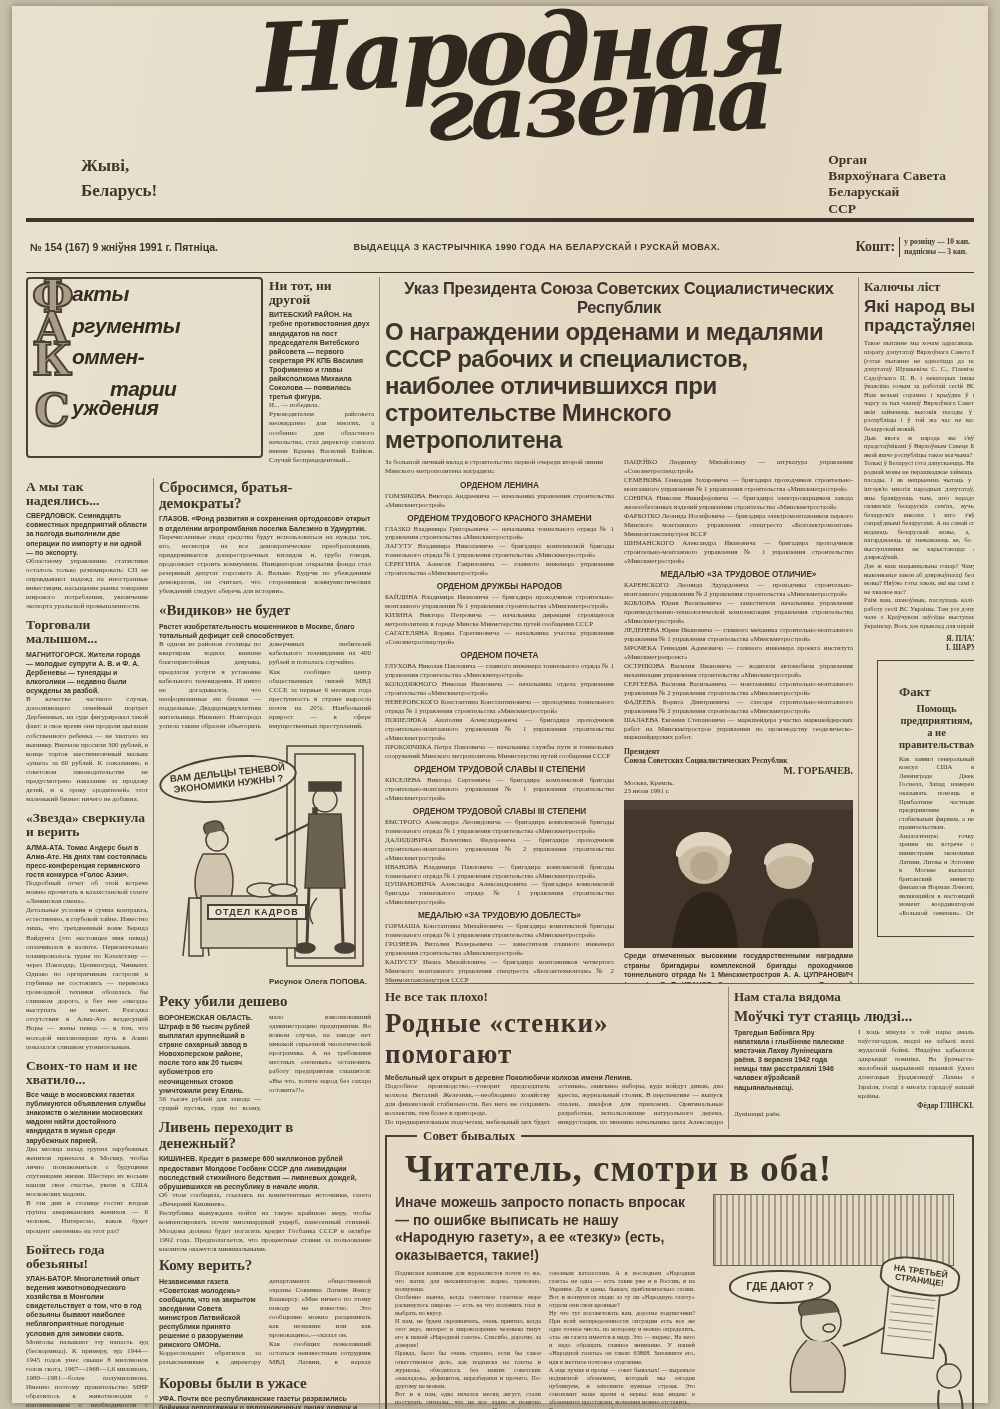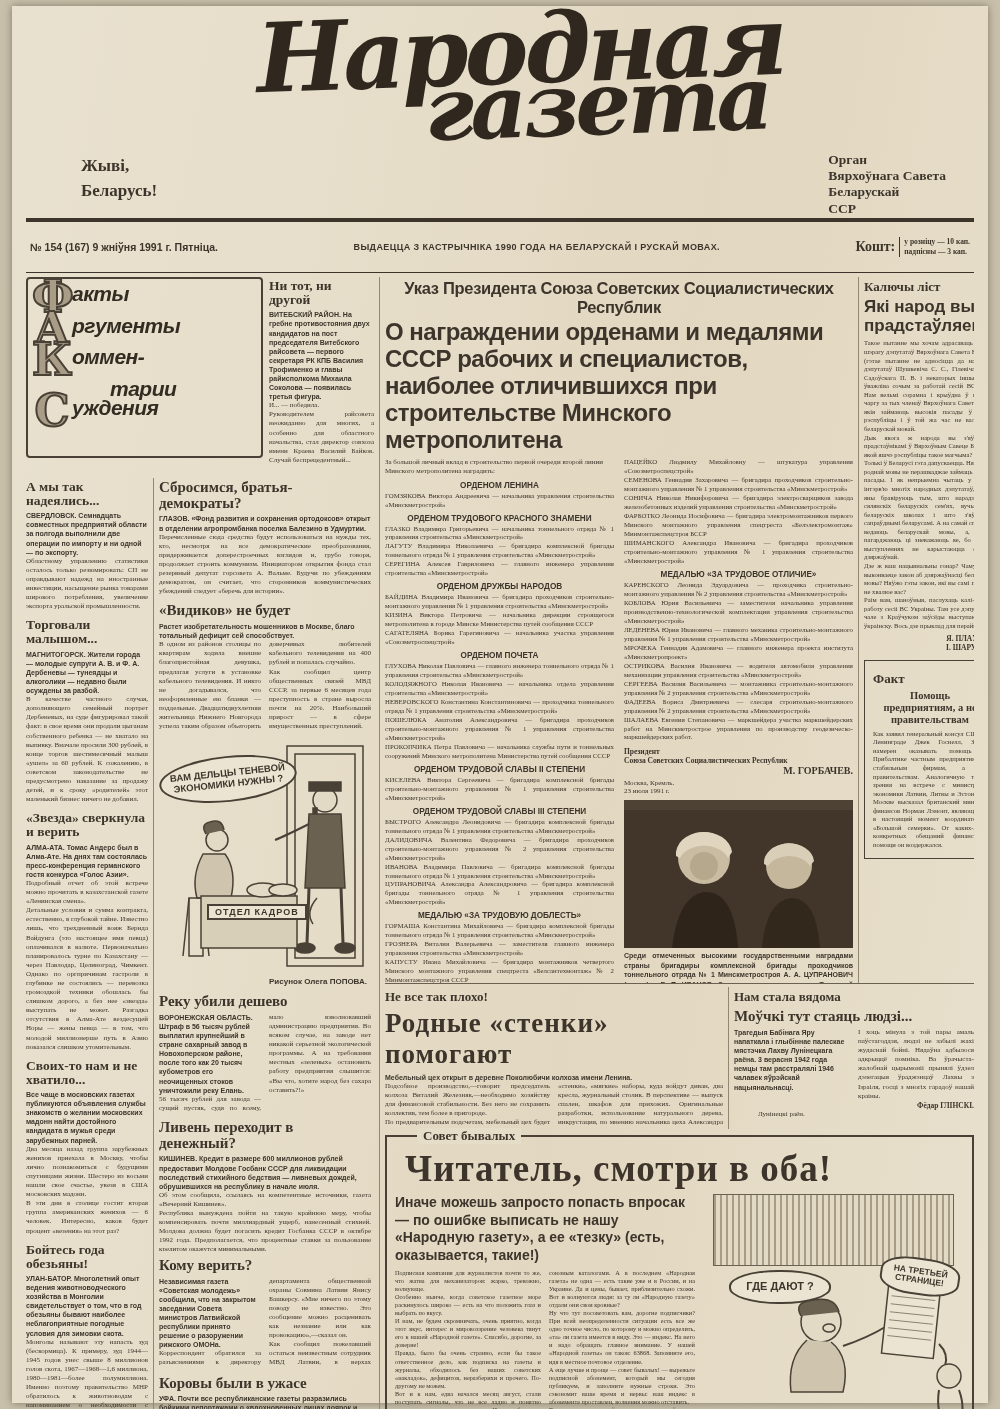--- a/index.html
+++ b/index.html
@@ -77,30 +77,30 @@
   .sig-place{font-size:7px;margin-top:3px;}
   #photo{margin-top:5px;width:100%;height:148px;background:#46392c;position:relative;overflow:hidden;}
   .photo-cap{font-weight:bold;font-size:7px;line-height:1.35;text-align:justify;margin-top:3px;
     font-family:"Liberation Sans",sans-serif;}
   #kalyuchy{width:132px;flex:none;overflow:hidden;}
   .rubric{font-weight:bold;font-size:13px;margin:2px 0 3px;}
   .kal-title{font-weight:bold;font-size:17px;line-height:1.1;
     font-family:"Liberation Sans",sans-serif;margin-bottom:4px;}
   .small-body{font-size:6.6px;line-height:1.3;white-space:pre-line;text-align:justify;}
   .kal-sig{font-weight:bold;font-size:7.5px;text-align:right;white-space:pre-line;margin-top:3px;}
-  #fakt{border:1.5px solid #4a4136;padding:8px;margin-top:8px;}
+  #fakt{border:1.5px solid #4a4136;padding:21px;margin-top:8px;margin-left:13px;}
   .fakt-title{font-weight:bold;font-size:10.5px;line-height:1.15;text-align:center;margin:3px 0 4px;}
   
   #row2{display:flex;border-top:1px solid #6b6150;padding-top:3px;height:142px;}
   #stenki{width:338px;flex:none;overflow:hidden;}
   .stenki-title{font-weight:bold;font-size:27px;letter-spacing:1px;margin:1px 0 3px;}
   #vyadoma{flex:1;overflow:hidden;}
   .vyad-title{font-weight:bold;font-size:15px;margin:1px 0 3px;}
   .sig-inline{font-weight:bold;font-size:7.5px;text-align:right;}
-  .place-inline{font-size:7px;margin-left:24px;}
+  .place-inline{font-size:7px;}
   
   #sovet-box{border:2px solid #4a4136;margin-top:6px;height:278px;position:relative;
     padding:4px 8px;box-sizing:border-box;}
   #sovet-label{position:absolute;top:-9px;left:30px;background:#e6ddc9;padding:0 6px;
     font-weight:bold;font-size:13px;display:flex;align-items:center;gap:6px;}
   .sovet-title{font-weight:bold;font-size:37px;letter-spacing:1px;margin:6px 0 4px 10px;}
   #sovet-content{display:flex;gap:8px;}
   #sovet-left{width:300px;flex:none;}
   .subhead{font-weight:bold;font-size:14px;line-height:1.25;margin-bottom:5px;
     font-family:"Liberation Sans",sans-serif;}

